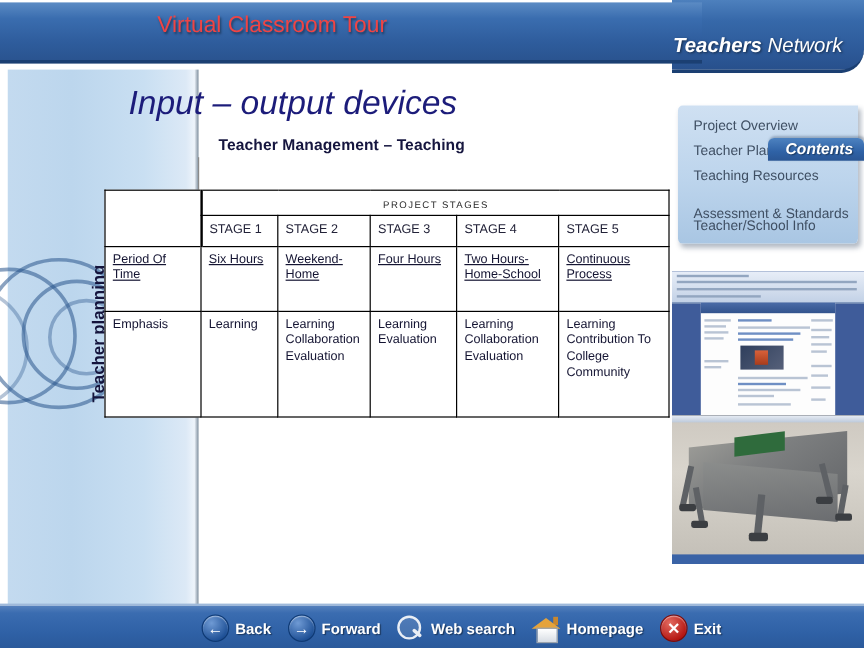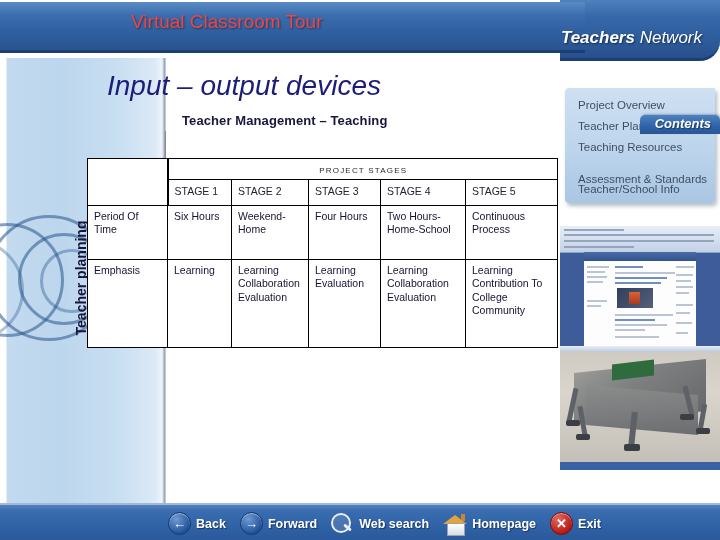--- a/index.html
+++ b/index.html
@@ -111,21 +111,21 @@
   }
   #stages-table .corner-cell{border-right-width:2px;}
   #stages-table .stages-banner{
     text-align:center;font-size:8px;letter-spacing:1.2px;
     padding-top:7px;color:#2a2a2a;
   }
   #stages-table .stage-head{
     font-size:10.5px;padding-top:5px;padding-bottom:6px;color:#222238;
   }
   #stages-table .rowlabel{font-size:10.5px;}
-  .r1 td{height:46px;}
+  .r1 td{height:46px;text-decoration:underline;}
   .r2 td{height:80px;}
   
   #contents-panel{
     position:absolute;left:565px;top:88px;width:150px;height:115px;
     background:linear-gradient(to bottom,#cfe0f2 0%,#bcd4ec 55%,#a9c6e3 100%);
     border-radius:4px 0 4px 4px;
     box-shadow:2px 3px 4px rgba(40,60,90,.35);
   }
   #contents-tab{
     position:absolute;left:640px;top:80px;width:80px;height:19px;

